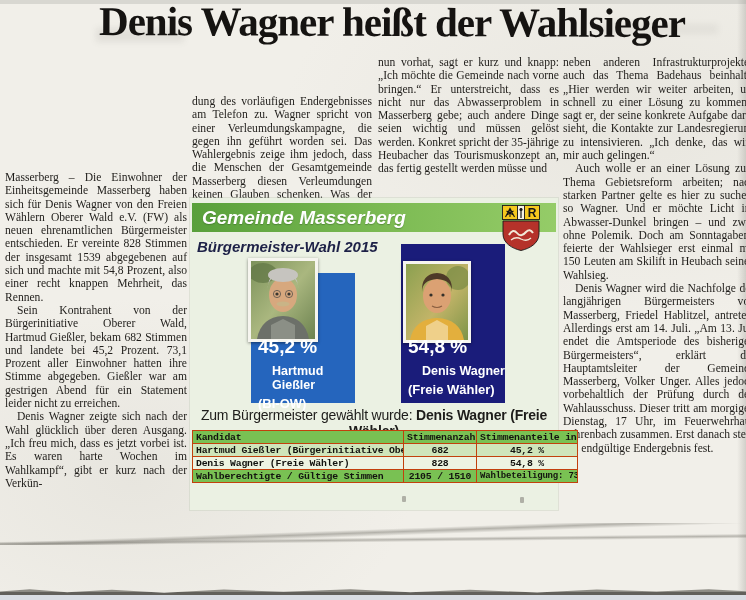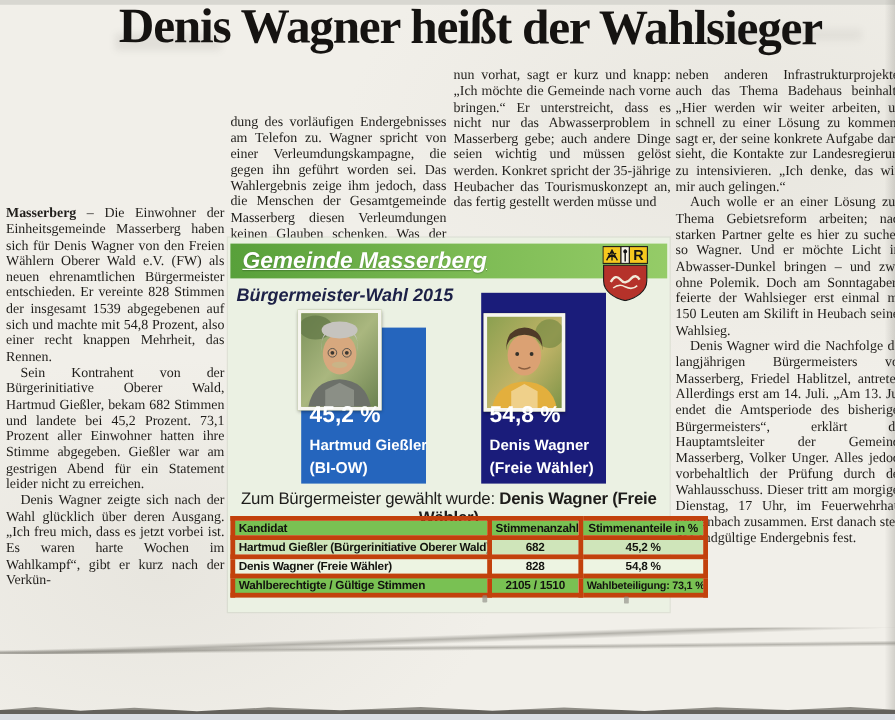--- a/index.html
+++ b/index.html
@@ -22,70 +22,69 @@
     position:absolute;left:6px;top:56px;width:180px;
     font-size:16.5px;line-height:22.4px;color:#211f1c;
   }
   .col{position:absolute;font-size:11.6px;line-height:13.3px;text-align:justify;}
   .col p{margin:0;}
   .col p.ind{text-indent:12px;}
   .col1{left:5px;top:171px;width:182px;}
   .col2{left:192px;top:56px;width:180px;margin-top:39px;}
   .col3{left:378px;top:56px;width:181px;}
   .col4{left:563px;top:56px;width:192px;height:505px;overflow:hidden;}
-  .dateline{font-weight:bold;}
+  .dateline{font-weight:normal;}
   .byline{float:right;font-style:italic;font-size:11px;color:#2a2825;}
   
   .panel{
     position:absolute;left:190px;top:198px;width:368px;height:312px;
     background:#ebf1e3;font-family:"Liberation Sans", sans-serif;
     box-shadow:0 0 0 1px rgba(190,200,180,.35);
   }
   .banner{
     position:absolute;left:2px;top:5px;width:364px;height:29px;
     background:linear-gradient(90deg,#58a03a,#7dbb54 55%,#95cc68);
     color:#fff;font-size:19px;font-weight:bold;font-style:italic;
     line-height:29px;padding-left:10px;box-sizing:border-box;
     text-shadow:0 1px 1px rgba(40,80,30,.4);
-    text-decoration:underline;
   }
   .arms{position:absolute;left:312px;top:7px;width:38px;height:46px;z-index:3;}
   .subtitle{
     position:absolute;left:7px;top:40px;
     font-size:15px;font-weight:bold;font-style:italic;color:#1d2147;
   }
   .bar{position:absolute;width:104px;z-index:1;}
   .bar-left{left:61px;top:75px;height:130px;background:#2565bd;}
   .bar-right{left:211px;top:46px;height:159px;background:#1a1c7a;}
   .photo{
     position:absolute;z-index:2;background:#9aa86a;border:3px solid #f6f5ef;
     box-shadow:0 1px 3px rgba(0,0,0,.45);
   }
   .photo-left{left:58px;top:60px;width:64px;height:78px;}
   .photo-right{left:213px;top:63px;width:62px;height:76px;}
   .cand-text{position:absolute;z-index:2;color:#fff;width:100px;}
   .cand-text-left{left:68px;top:138px;}
   .cand-text-right{left:218px;top:138px;}
   .pct{font-size:19px;font-weight:bold;margin:0 0 6px 0;}
-  .cname{font-size:12.5px;font-weight:bold;margin:0 0 4px 0;}
+  .cname{font-size:12.5px;font-weight:bold;margin:0 0 4px 14px;}
   .cparty{font-size:13px;font-weight:bold;margin:0;}
   .result-line{
     position:absolute;left:0;top:209px;width:100%;text-align:center;
     font-size:14px;color:#1d1c1a;letter-spacing:-.2px;
   }
   .result-line b{font-weight:800;}
   
   table.res{
     position:absolute;left:2px;top:232px;width:364px;
     border-collapse:collapse;table-layout:fixed;
     font-size:9.8px;font-weight:bold;letter-spacing:-.2px;color:#13130f;
   }
   table.res td,table.res th{
-    border:4px solid #c2410c;height:12px;padding:0 3px;
-    white-space:nowrap;overflow:hidden;text-align:left;
+    border:1px solid #c2410c;height:12px;padding:0 3px;
+    white-space:nowrap;overflow:hidden;text-align:left;font-family:Liberation Mono, monospace;
   }
   table.res .c{text-align:center;}
   tr.hrow td{background:#79c153;}
   tr.r1 td{background:#cfe5ba;}
   tr.r2 td{background:#edf4e2;}
   tr.r3 td{background:#79c153;}
   td.small{font-size:9px;}
   .speck{position:absolute;width:4px;height:6px;background:#8f8d86;opacity:.65;border-radius:1px;}
   
   .top-edge{position:absolute;left:0;top:0;width:746px;height:4px;background:#d8d7d1;}

